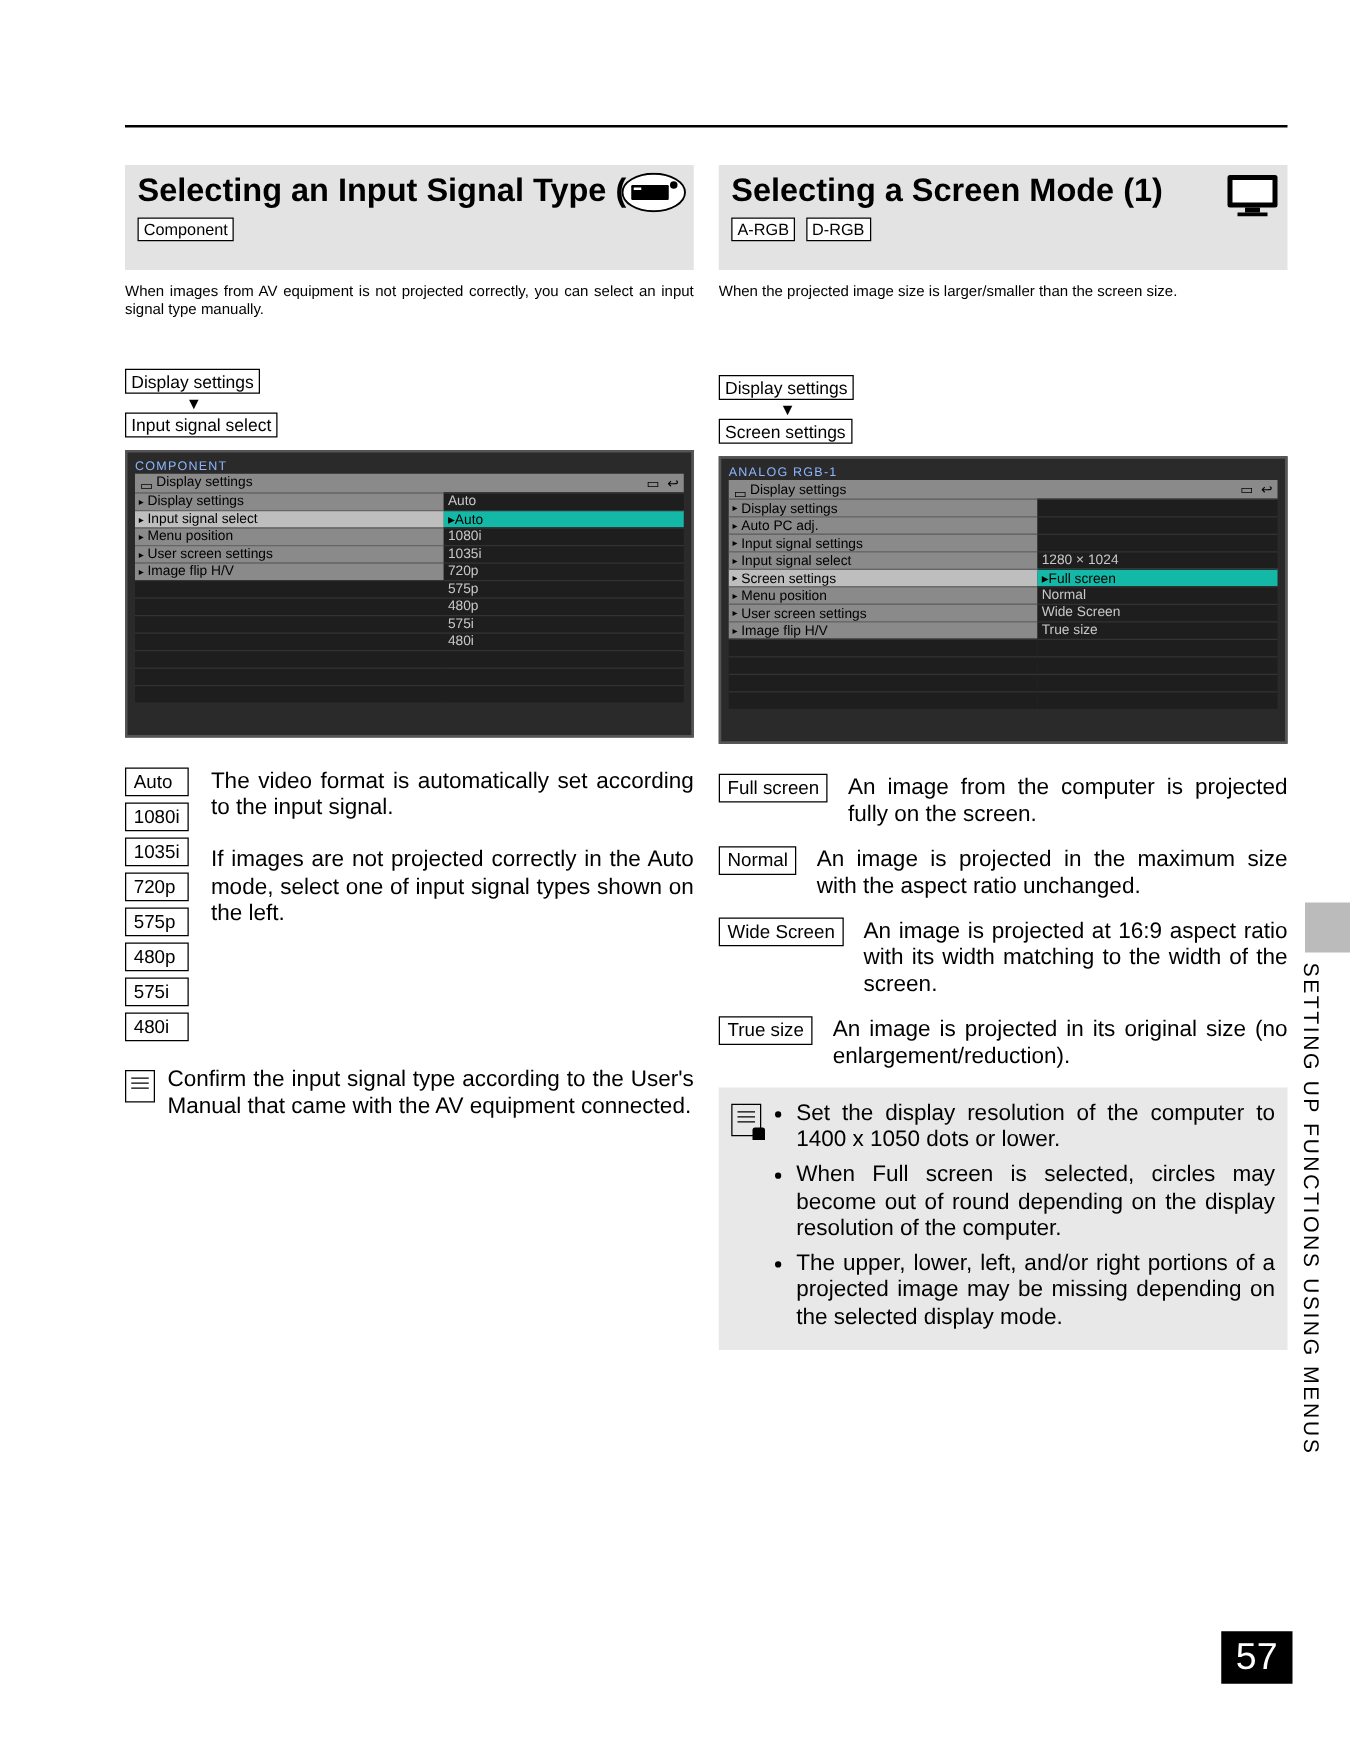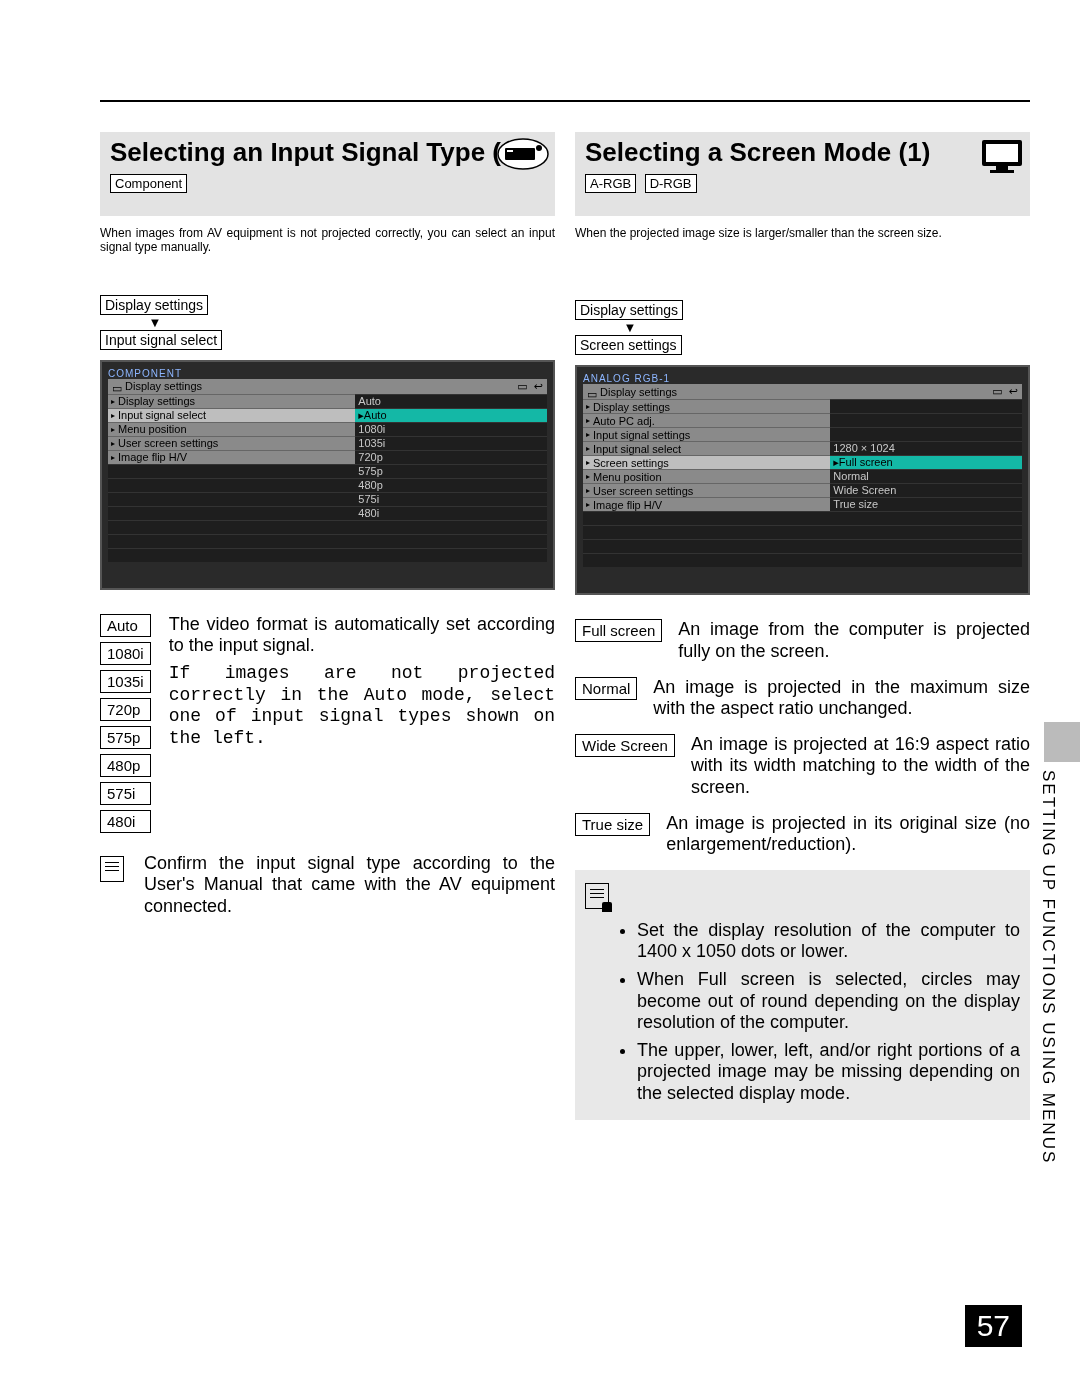--- a/index.html
+++ b/index.html
@@ -137,21 +137,21 @@
   .opt-pair {
     display: flex;
     gap: 12px;
     margin-bottom: 14px;
     font-size: 18px;
   }
   .opt-pair .tag { font-size: 15px; padding: 2px 6px; white-space: nowrap; height: fit-content; }
   .opt-pair .desc { text-align: justify; line-height: 1.2; }
   .note {
     display: flex;
-    gap: 20px;
+    gap: 10px;
     font-size: 18px;
     text-align: justify;
     line-height: 1.2;
   }
   .note-box {
     background: #e8e8e8;
     padding: 10px;
     display: flex;
     gap: 10px;
   }
@@ -171,41 +171,41 @@
     box-shadow: 0 4px 0 #000, 0 8px 0 #000;
   }
   .note-icon.lock::after {
     content: "";
     position: absolute;
     right: -4px; bottom: -4px;
     width: 10px; height: 10px;
     background: #000;
     border-radius: 2px 2px 0 0;
   }
-  .note ul { list-style: disc; padding-left: 18px; margin-top: 40px; }
+  .note ul { list-style: disc; padding-left: 18px; }
   .note li { margin-bottom: 6px; text-align: justify; }
   .side-label {
     position: absolute;
     right: 22px;
     top: 770px;
     writing-mode: vertical-rl;
     font-size: 17px;
     letter-spacing: 2px;
   }
   .side-tab {
     position: absolute;
     right: 0;
     top: 722px;
     width: 36px;
     height: 40px;
     background: #bbb;
   }
   .page-num {
     position: absolute;
-    right: 58px;
+    right: 46px;
     bottom: 50px;
     background: #000;
     color: #fff;
     font-size: 30px;
     padding: 4px 12px;
   }
   .icon-monitor {
     width: 44px; height: 36px;
   }
   .icon-device {
@@ -326,22 +326,22 @@
             <span class="tag">Auto</span>
             <span class="tag">1080i</span>
             <span class="tag">1035i</span>
             <span class="tag">720p</span>
             <span class="tag">575p</span>
             <span class="tag">480p</span>
             <span class="tag">575i</span>
             <span class="tag">480i</span>
           </div>
         <div class="opt-desc" id="left-opt-desc">
-            <p style="margin-bottom: 6px;">The video format is automatically set according to the input signal.</p>
-            <p style="margin-bottom: 6px; font-family: Liberation Mono, monospace;">If images are not projected correctly in the Auto mode, select one of input signal types shown on the left.</p>
+            <p style="margin-bottom: 20px;">The video format is automatically set according to the input signal.</p>
+            <p style="margin-bottom: 6px;">If images are not projected correctly in the Auto mode, select one of input signal types shown on the left.</p>
           </div>
       </div>
 
       <div class="note">
         <div class="note-icon"></div>
         <div>Confirm the input signal type according to the User's Manual that came with the AV equipment connected.</div>
       </div>
     </div>
 
     <div class="col">

